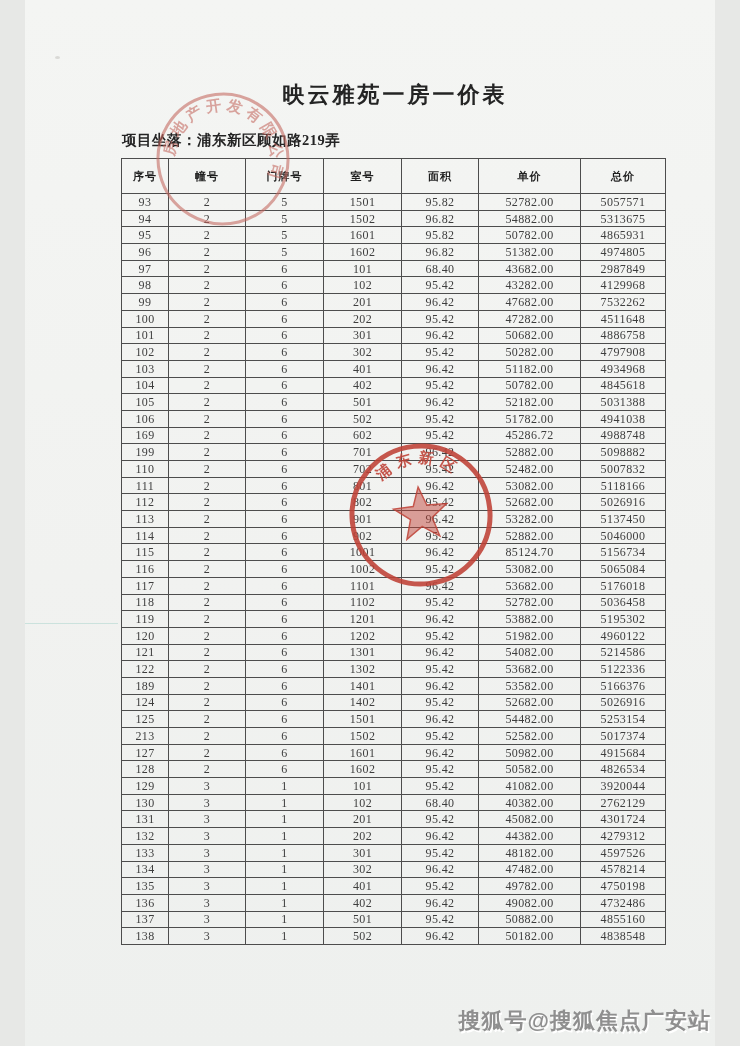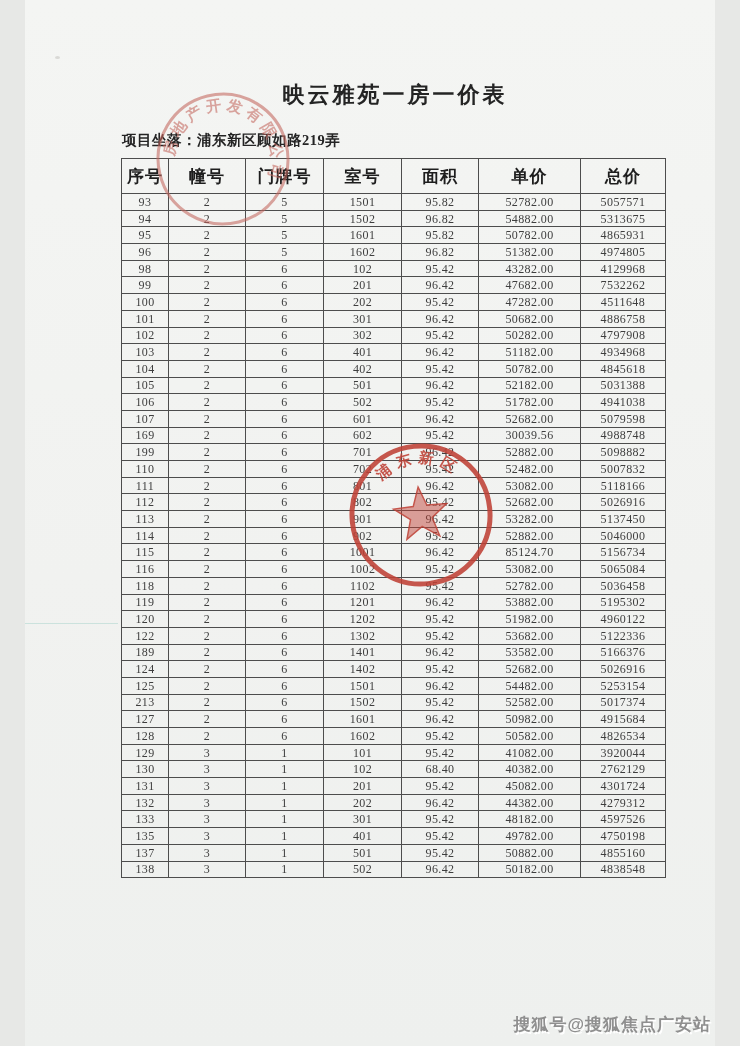--- a/index.html
+++ b/index.html
@@ -20,37 +20,37 @@
   }
   table.price-table {
     position:absolute; left:96px; top:158px; width:544px;
     border-collapse:collapse; table-layout:fixed;
   }
   .price-table th, .price-table td {
     border:1px solid #4d4d4d; text-align:center; padding:0;
     overflow:hidden; white-space:nowrap;
   }
   .price-table th {
-    height:34px; font-size:17px; font-weight:bold; color:#1e1e1e;
+    height:34px; font-size:11px; font-weight:bold; color:#1e1e1e;
     letter-spacing:1px;
     border-radius:6px;
   }
   .price-table td {
     height:15.7px; font-size:12px; line-height:1; color:#3e3e3e;
     letter-spacing:0.4px;
   }
   .stamp { position:absolute; pointer-events:none; }
   .stamp-faint { left:127px; top:88px; width:142px; height:142px;
     transform:rotate(-14deg); opacity:0.58; }
   .stamp-strong { left:321px; top:440px; width:150px; height:150px;
     transform:rotate(-6deg); opacity:0.88; }
   .watermark {
     position:absolute; right:4px; bottom:10px;
     font-family:"Liberation Sans","DejaVu Sans",sans-serif;
-    font-size:17px; font-weight:bold; letter-spacing:1px;
+    font-size:22px; font-weight:bold; letter-spacing:1px;
     color:#8f8f8f; text-shadow:1.5px 1.5px 0 #ffffff;
   }
   .artifact-line {
     position:absolute; left:0; top:623px; width:93px; height:1px;
     background:#cbe2dd;
   }
   .artifact-dot {
     position:absolute; left:30px; top:56px; width:5px; height:3px;
     border-radius:50%; background:#d9d9d6;
   }
@@ -118,20 +118,29 @@
         <tr>
           <td>96</td>
           <td>2</td>
           <td>5</td>
           <td>1602</td>
           <td>96.82</td>
           <td>51382.00</td>
           <td>4974805</td>
         </tr>
         <tr>
+          <td>97</td>
+          <td>2</td>
+          <td>6</td>
+          <td>101</td>
+          <td>68.40</td>
+          <td>43682.00</td>
+          <td>2987849</td>
+        </tr>
+        <tr>
           <td>98</td>
           <td>2</td>
           <td>6</td>
           <td>102</td>
           <td>95.42</td>
           <td>43282.00</td>
           <td>4129968</td>
         </tr>
         <tr>
           <td>99</td>
@@ -199,35 +208,26 @@
         <tr>
           <td>106</td>
           <td>2</td>
           <td>6</td>
           <td>502</td>
           <td>95.42</td>
           <td>51782.00</td>
           <td>4941038</td>
         </tr>
         <tr>
-          <td>107</td>
-          <td>2</td>
-          <td>6</td>
-          <td>601</td>
-          <td>96.42</td>
-          <td>52682.00</td>
-          <td>5079598</td>
-        </tr>
-        <tr>
           <td>169</td>
           <td>2</td>
           <td>6</td>
           <td>602</td>
           <td>95.42</td>
-          <td>30039.56</td>
+          <td>45286.72</td>
           <td>4988748</td>
         </tr>
         <tr>
           <td>199</td>
           <td>2</td>
           <td>6</td>
           <td>701</td>
           <td>96.42</td>
           <td>52882.00</td>
           <td>5098882</td>
@@ -289,20 +289,29 @@
         <tr>
           <td>116</td>
           <td>2</td>
           <td>6</td>
           <td>1002</td>
           <td>95.42</td>
           <td>53082.00</td>
           <td>5065084</td>
         </tr>
         <tr>
+          <td>117</td>
+          <td>2</td>
+          <td>6</td>
+          <td>1101</td>
+          <td>96.42</td>
+          <td>53682.00</td>
+          <td>5176018</td>
+        </tr>
+        <tr>
           <td>118</td>
           <td>2</td>
           <td>6</td>
           <td>1102</td>
           <td>95.42</td>
           <td>52782.00</td>
           <td>5036458</td>
         </tr>
         <tr>
           <td>119</td>
@@ -314,20 +323,29 @@
           <td>5195302</td>
         </tr>
         <tr>
           <td>120</td>
           <td>2</td>
           <td>6</td>
           <td>1202</td>
           <td>95.42</td>
           <td>51982.00</td>
           <td>4960122</td>
+        </tr>
+        <tr>
+          <td>121</td>
+          <td>2</td>
+          <td>6</td>
+          <td>1301</td>
+          <td>96.42</td>
+          <td>54082.00</td>
+          <td>5214586</td>
         </tr>
         <tr>
           <td>122</td>
           <td>2</td>
           <td>6</td>
           <td>1302</td>
           <td>95.42</td>
           <td>53682.00</td>
           <td>5122336</td>
         </tr>
@@ -424,27 +442,45 @@
         <tr>
           <td>133</td>
           <td>3</td>
           <td>1</td>
           <td>301</td>
           <td>95.42</td>
           <td>48182.00</td>
           <td>4597526</td>
         </tr>
         <tr>
+          <td>134</td>
+          <td>3</td>
+          <td>1</td>
+          <td>302</td>
+          <td>96.42</td>
+          <td>47482.00</td>
+          <td>4578214</td>
+        </tr>
+        <tr>
           <td>135</td>
           <td>3</td>
           <td>1</td>
           <td>401</td>
           <td>95.42</td>
           <td>49782.00</td>
           <td>4750198</td>
+        </tr>
+        <tr>
+          <td>136</td>
+          <td>3</td>
+          <td>1</td>
+          <td>402</td>
+          <td>96.42</td>
+          <td>49082.00</td>
+          <td>4732486</td>
         </tr>
         <tr>
           <td>137</td>
           <td>3</td>
           <td>1</td>
           <td>501</td>
           <td>95.42</td>
           <td>50882.00</td>
           <td>4855160</td>
         </tr>

